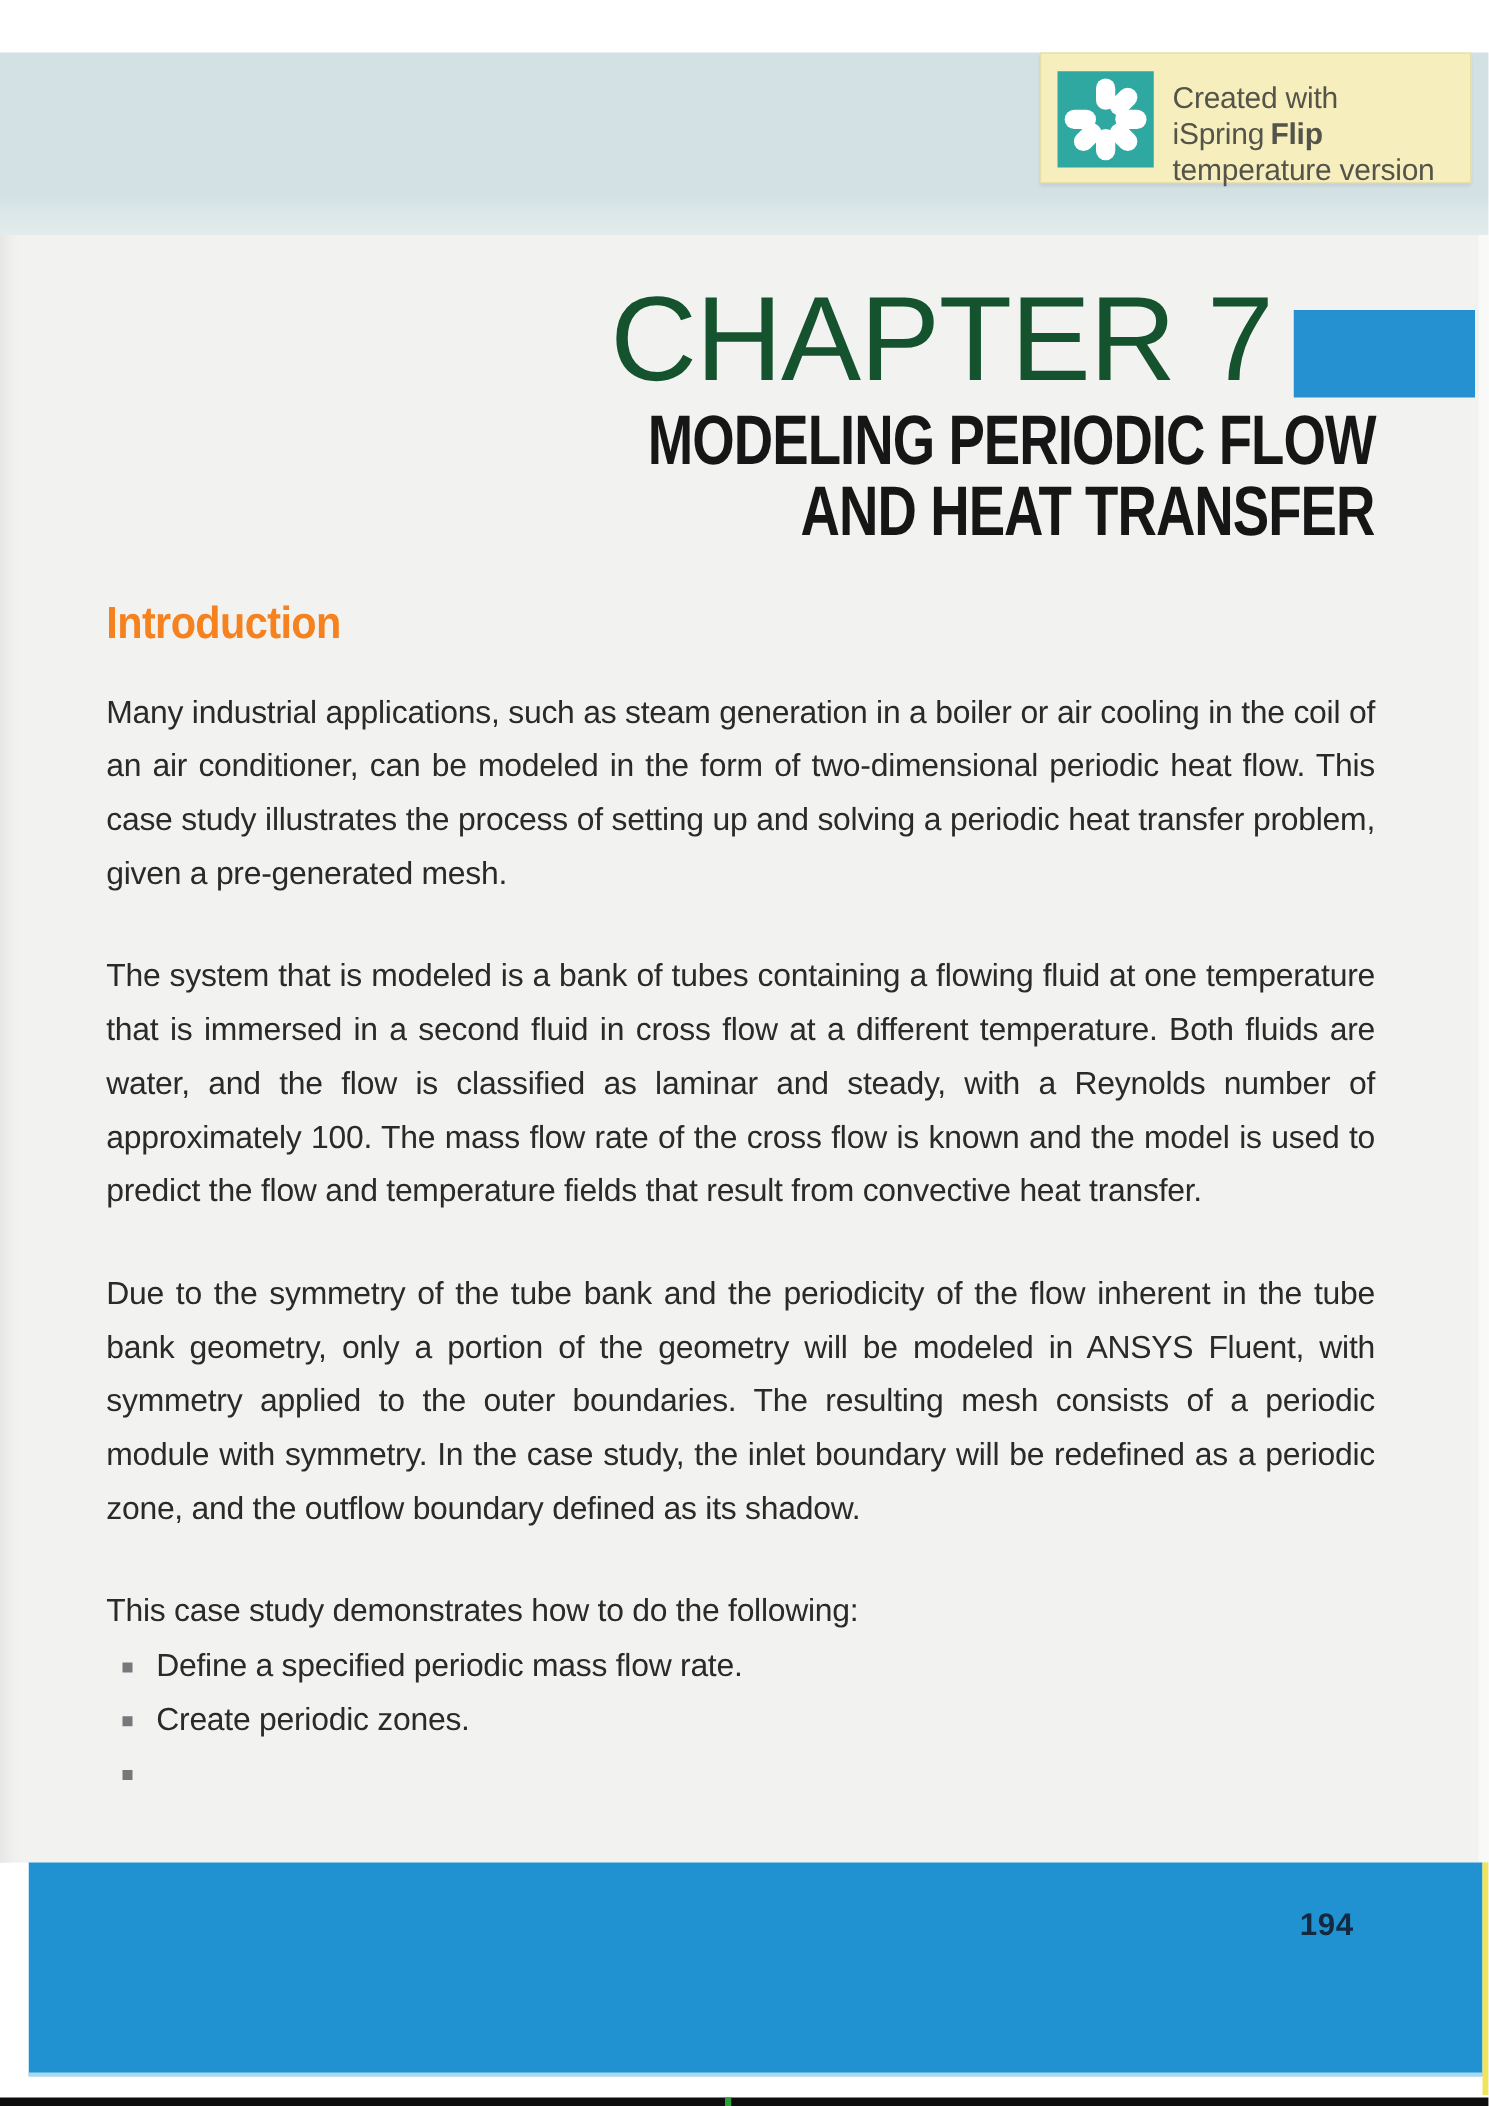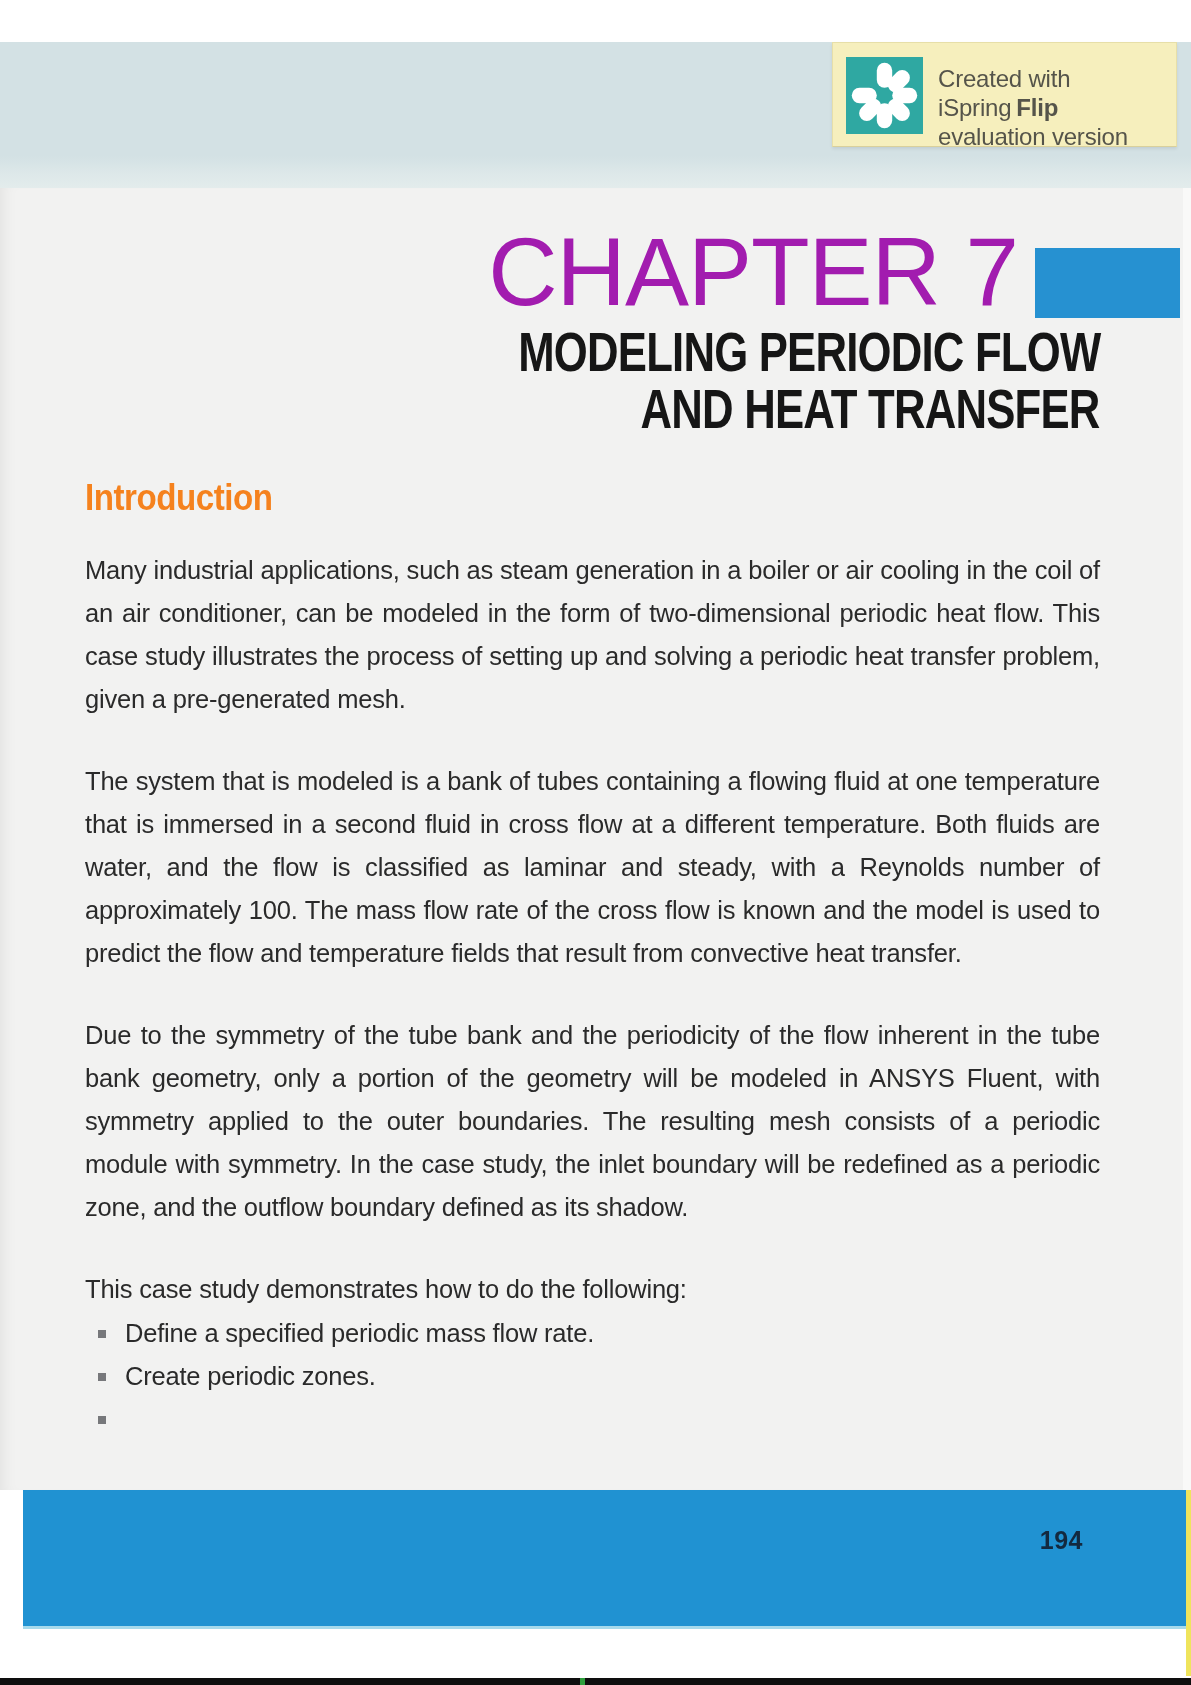--- a/index.html
+++ b/index.html
@@ -27,21 +27,21 @@
   }
   .badge-text b{margin-left:5px;}
   
   .page-area{
     position:absolute;left:0;top:188px;width:100%;height:1302px;background:#f2f2f1;
     box-shadow:inset 14px 0 16px -12px rgba(0,0,0,.08);
   }
   .page-right-edge{position:absolute;right:0;top:188px;width:8px;height:1302px;background:#f9f9f8;}
   .chapter-label{
     position:absolute;right:173px;top:224px;
-    font-size:96px;line-height:96px;color:#a21caf;letter-spacing:-1px;white-space:nowrap;
+    font-size:96px;line-height:96px;color:#14532d;letter-spacing:-1px;white-space:nowrap;
   }
   .chapter-square{position:absolute;right:11px;top:248px;width:145px;height:70px;background:#2691d1;}
   .title-line{
     position:absolute;right:91px;font-weight:bold;color:#161616;white-space:nowrap;
     font-size:56px;line-height:56px;letter-spacing:-1px;
     transform:scaleX(0.78);transform-origin:100% 50%;
   }
   .title-line1{top:324px;}
   .title-line2{top:381px;}
   .section-heading{
@@ -55,21 +55,21 @@
   }
   .body-copy p{margin:16px 0 39px 0;text-align:justify;}
   .list-intro{margin:0 0 1px 0 !important;text-align:right;}
   .bullet-list{margin:0;padding:0;list-style:none;}
   .bullet-list li{position:relative;padding-left:40px;margin:0;line-height:43px;}
   .bullet-sq{
     position:absolute;left:13px;top:18px;width:8px;height:8px;background:#77787b;display:inline-block;
   }
   
   .footer-band{
-    position:absolute;left:0;right:5px;top:1490px;height:139px;background:#2092d2;
+    position:absolute;left:0;right:5px;top:1490px;height:171px;background:#2092d2;
     border-bottom:3px solid #a6daec;box-sizing:border-box;margin-left:23px;
   }
   .page-number{
     position:absolute;right:103px;top:36px;
     color:#13293f;font-size:25px;font-weight:bold;letter-spacing:0.5px;
   }
   .yellow-strip{position:absolute;right:0;top:1490px;width:5px;height:186px;background:#efe45c;}
   .bottom-bar{position:absolute;left:0;top:1678px;width:100%;height:7px;background:#0e0e0e;}
   .bottom-bar-tick{position:absolute;left:580px;top:0;width:5px;height:7px;background:#2e9e3c;}
 </style>
@@ -89,21 +89,21 @@
           <rect x="-4" y="-17" width="8" height="13" rx="4" transform="rotate(90)"></rect>
           <rect x="-4" y="-17" width="8" height="13" rx="4" transform="rotate(135)"></rect>
           <rect x="-4" y="-17" width="8" height="13" rx="4" transform="rotate(180)"></rect>
           <rect x="-4" y="-17" width="8" height="13" rx="4" transform="rotate(225)"></rect>
           <rect x="-4" y="-17" width="8" height="13" rx="4" transform="rotate(270)"></rect>
         </g>
       </svg>
     </span>
     <span class="badge-text">
       <span>Created with iSpring</span><b>Flip</b><br>
-      <span>evaluation version</span>
+      <span>temperature version</span>
     </span>
   </div>
 
   <div class="page-area"></div>
   <div class="page-right-edge"></div>
 
   <div class="chapter-label">CHAPTER 7</div>
   <div class="chapter-square"></div>
   <div class="title-line title-line1">MODELING PERIODIC FLOW</div>
   <div class="title-line title-line2">AND HEAT TRANSFER</div>

